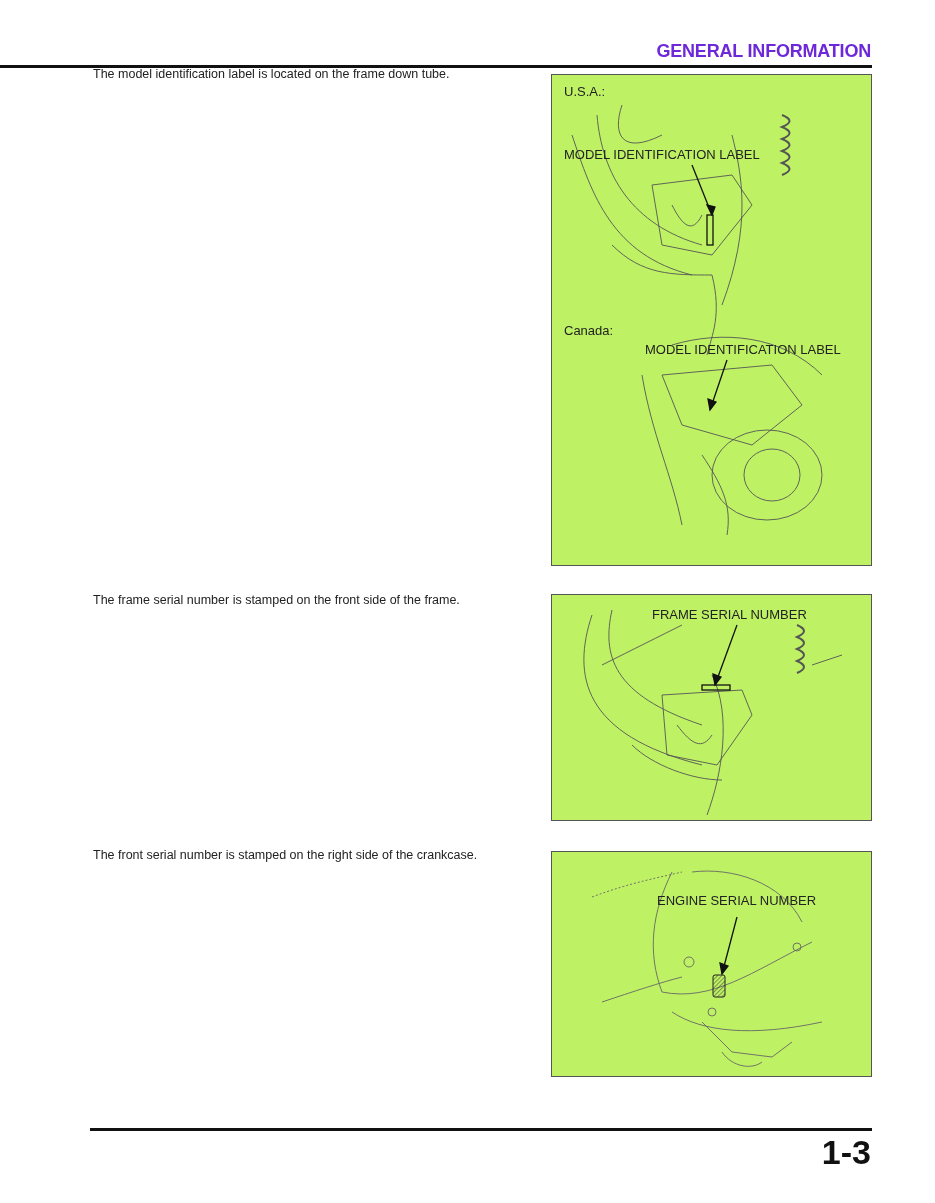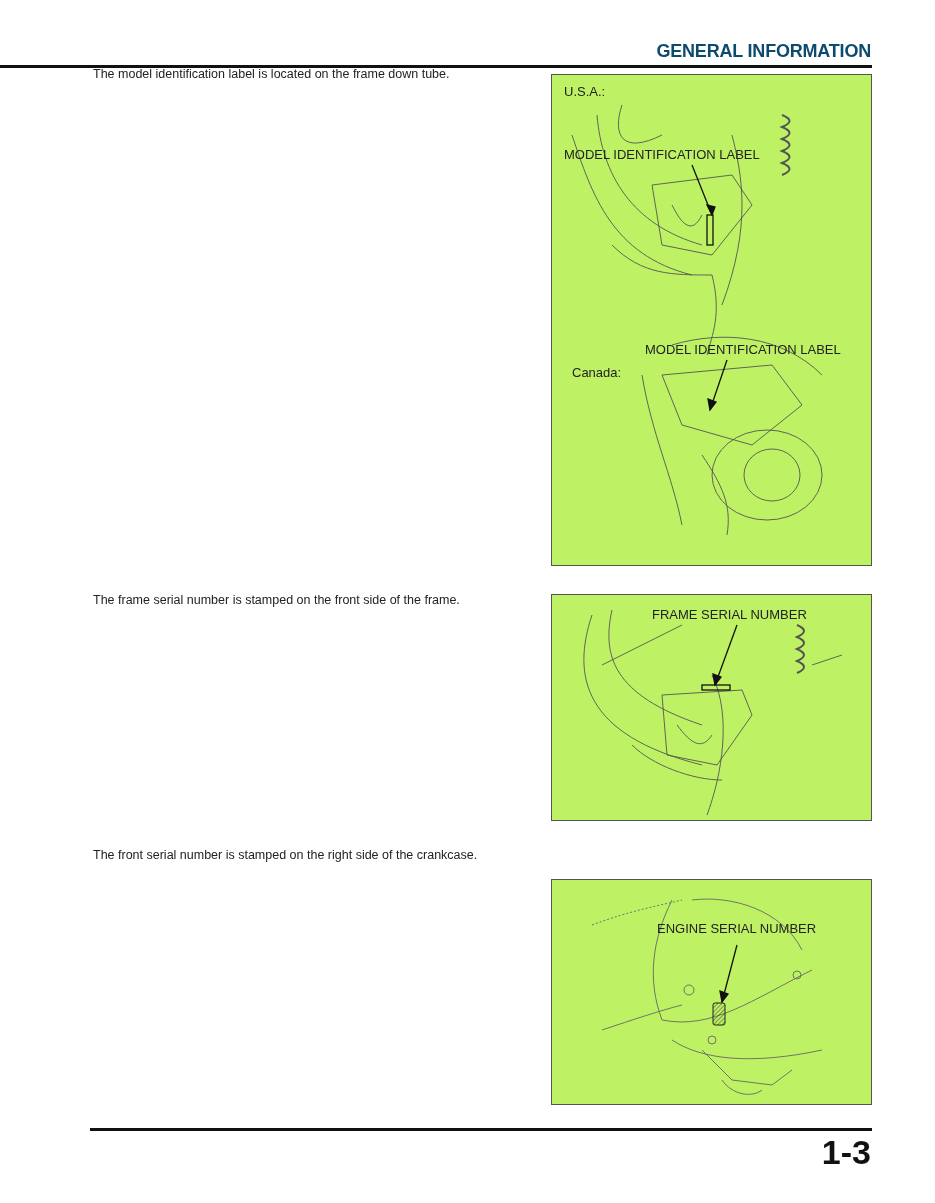--- a/index.html
+++ b/index.html
@@ -1,19 +1,19 @@
 <!DOCTYPE html>
 <html><head>
 <meta charset="utf-8">
 <style>
   html, body { margin: 0; padding: 0; background: #ffffff; }
   body { width: 935px; height: 1203px; position: relative; overflow: hidden;
          font-family: "Liberation Sans", sans-serif; color: #1a1a1a; }
   .header-title { position: absolute; right: 64px; top: 41px; font-size: 18px; font-weight: bold;
-                  letter-spacing: -0.2px; color: #0c4a6e; }
+                  letter-spacing: -0.2px; color: #6d28d9; }
   .header-rule { position: absolute; left: 0; top: 65px; width: 872px; height: 3px; background: #111; }
   .body-text { position: absolute; left: 93px; font-size: 12.5px; line-height: 13px; color: #222; }
   .justify { text-align: justify; text-align-last: left; width: 450px; }
   .figure { position: absolute; left: 551px; width: 319px; border: 1px solid #555; background: #bef264; }
   .fig-label { position: absolute; font-size: 13px; color: #222; white-space: nowrap; }
   .fig-svg { position: absolute; left: 0; top: 0; }
   .footer-rule { position: absolute; left: 90px; top: 1128px; width: 782px; height: 3px; background: #111; }
   .page-number { position: absolute; right: 64px; top: 1133px; font-size: 34px; font-weight: bold; color: #111; }
 </style>
 </head>
@@ -51,21 +51,21 @@
     <g stroke="#111" stroke-width="1.3" fill="#111">
       <line x1="140" y1="90" x2="160" y2="140"></line>
       <polygon points="160,140 155,130 163,132"></polygon>
       <rect x="155" y="140" width="6" height="30" fill="none"></rect>
       <line x1="175" y1="285" x2="158" y2="335"></line>
       <polygon points="158,335 156,324 164,327"></polygon>
     </g>
   </svg>
   <div class="fig-label" style="left:12px; top:9px;">U.S.A.:</div>
   <div class="fig-label" style="left:12px; top:72px;">MODEL IDENTIFICATION LABEL</div>
-  <div class="fig-label" style="left:20px; top:248px;margin-top:42px;">Canada:</div>
+  <div class="fig-label" style="left:12px; top:248px;">Canada:</div>
   <div class="fig-label" style="left:93px; top:267px;">MODEL IDENTIFICATION LABEL</div>
 </div>
 
 <div class="body-text" style="top:594px;">The frame serial number is stamped on the front side of the frame.</div>
 
 <div class="figure" style="top:594px; height:225px;">
   <svg class="fig-svg" width="319" height="225">
     <g fill="none" stroke="#555" stroke-width="0.9">
       <path d="M40 20 C 20 80, 30 140, 150 170"></path>
       <path d="M60 15 C 50 60, 60 100, 150 130"></path>
@@ -81,21 +81,21 @@
       <line x1="185" y1="30" x2="163" y2="90"></line>
       <polygon points="163,90 161,79 169,82"></polygon>
       <rect x="150" y="90" width="28" height="5" fill="none"></rect>
     </g>
   </svg>
   <div class="fig-label" style="left:100px; top:12px;">FRAME SERIAL NUMBER</div>
 </div>
 
 <div class="body-text justify" style="top:849px;">The front serial number is stamped on the right side of the crankcase.</div>
 
-<div class="figure" style="top:851px; height:224px;margin-top:28px;">
+<div class="figure" style="top:851px; height:224px;">
   <svg class="fig-svg" width="319" height="224">
     <g fill="none" stroke="#666" stroke-width="0.9">
       <path d="M40 45 C 80 30, 110 25, 130 20" stroke-dasharray="2 2"></path>
       <path d="M120 20 C 100 60, 95 100, 110 140"></path>
       <path d="M140 20 C 180 15, 230 30, 250 70"></path>
       <path d="M110 140 C 160 150, 200 120, 260 90"></path>
       <path d="M50 150 C 80 140, 110 130, 130 125"></path>
       <path d="M120 160 C 150 180, 200 185, 270 170"></path>
       <path d="M150 170 L 180 200 L 220 205 L 240 190"></path>
       <path d="M170 200 C 180 215, 200 218, 210 210"></path>

